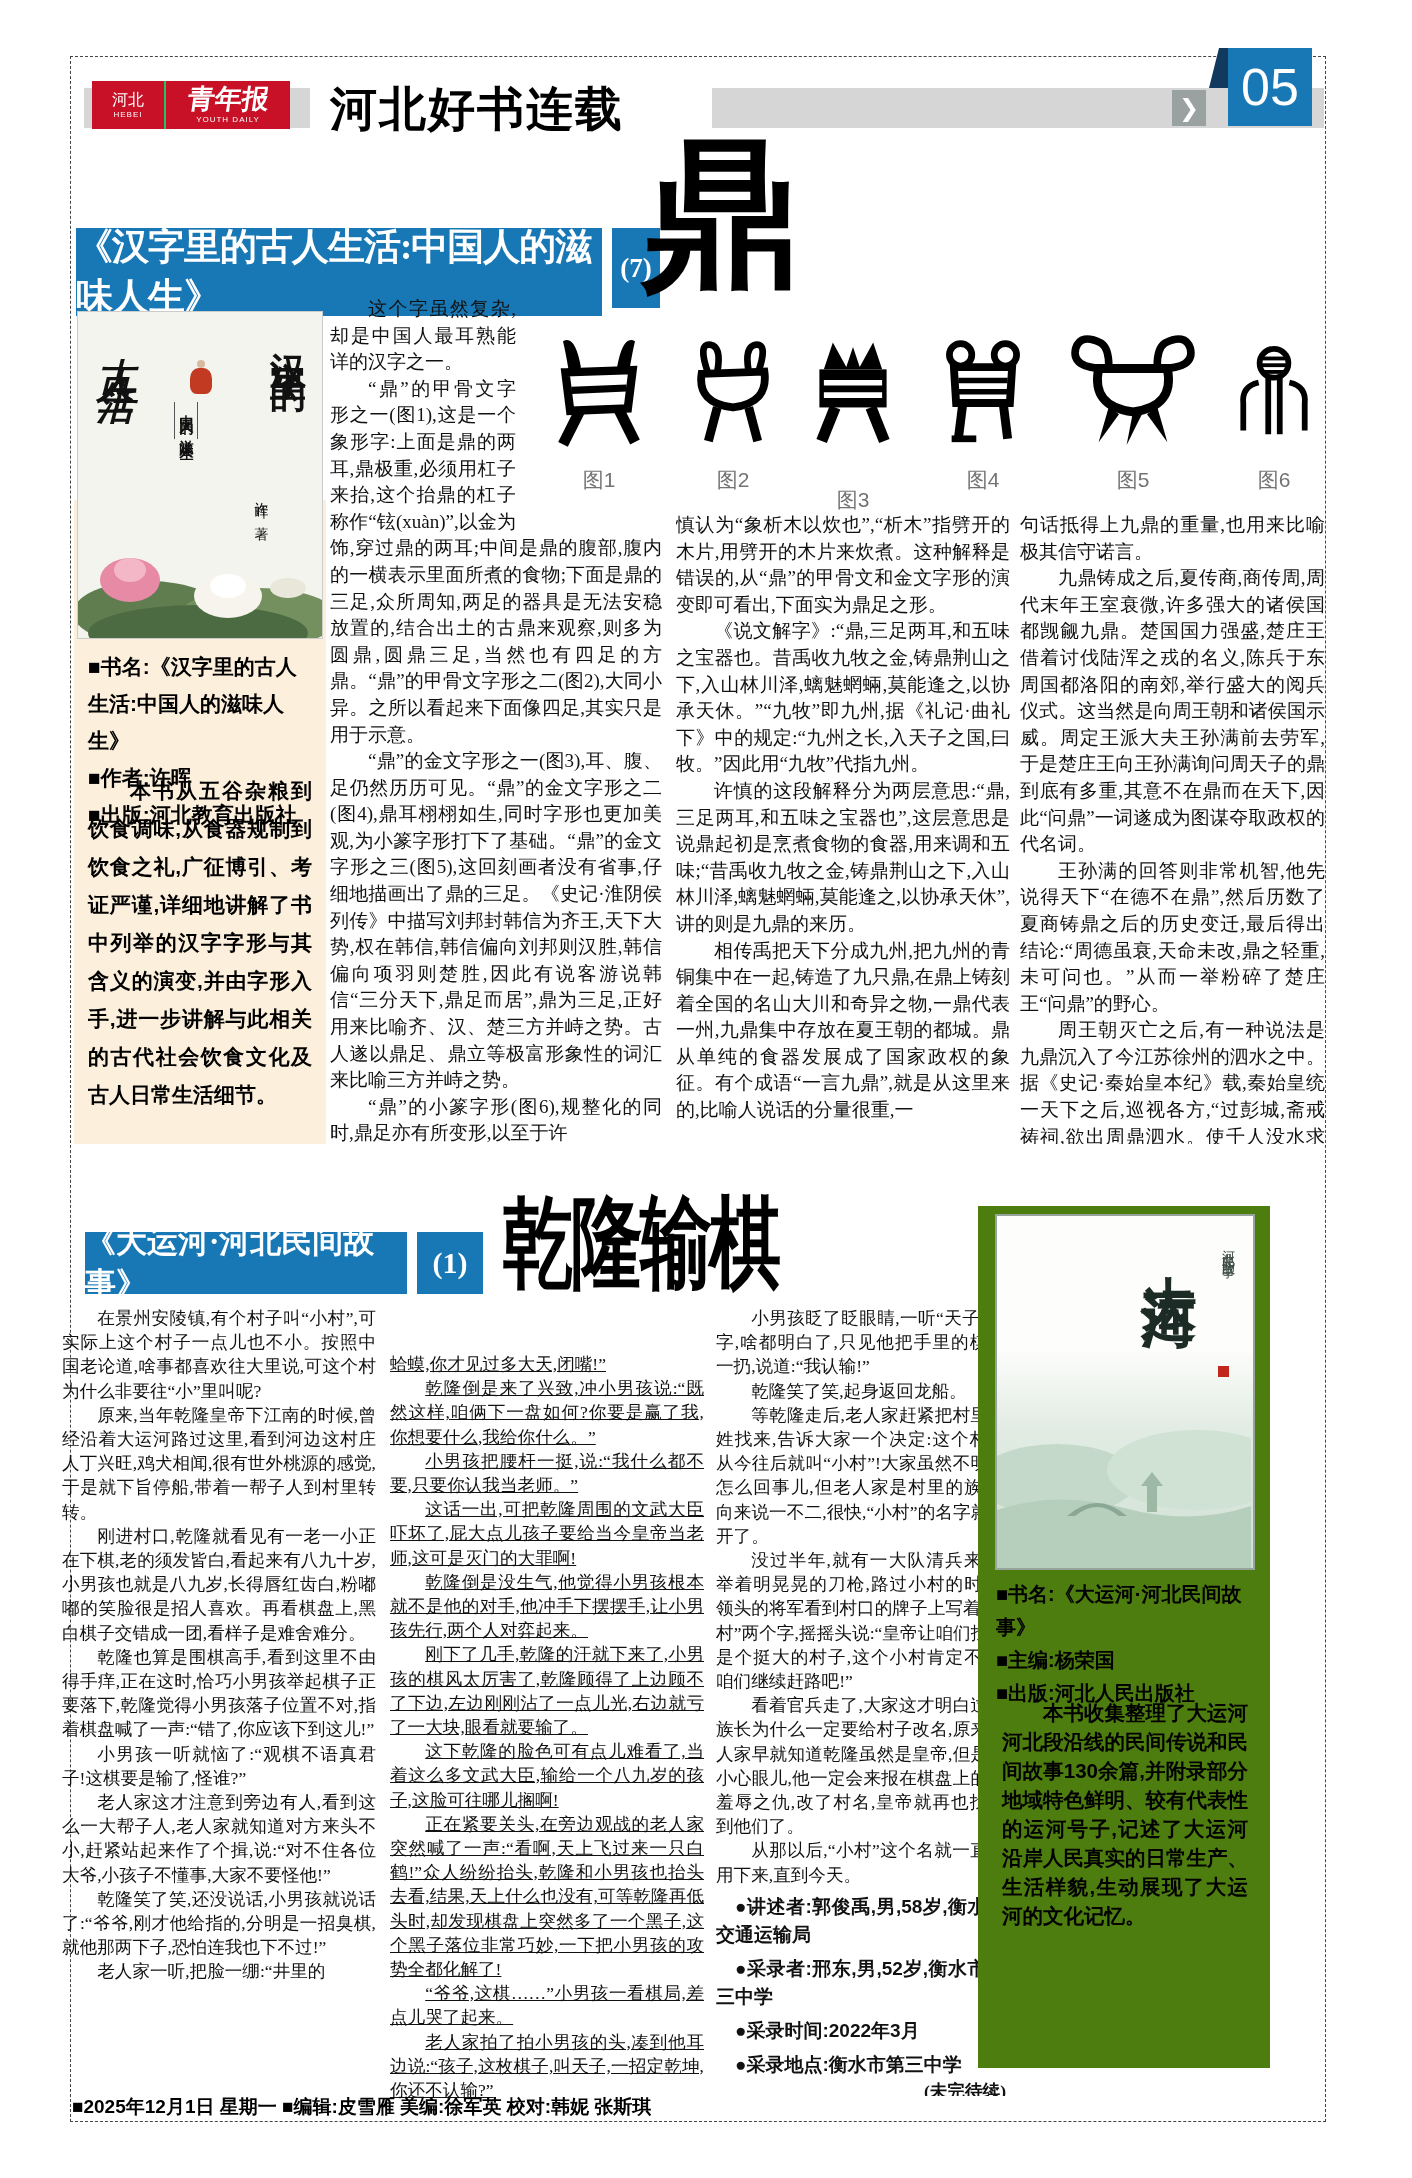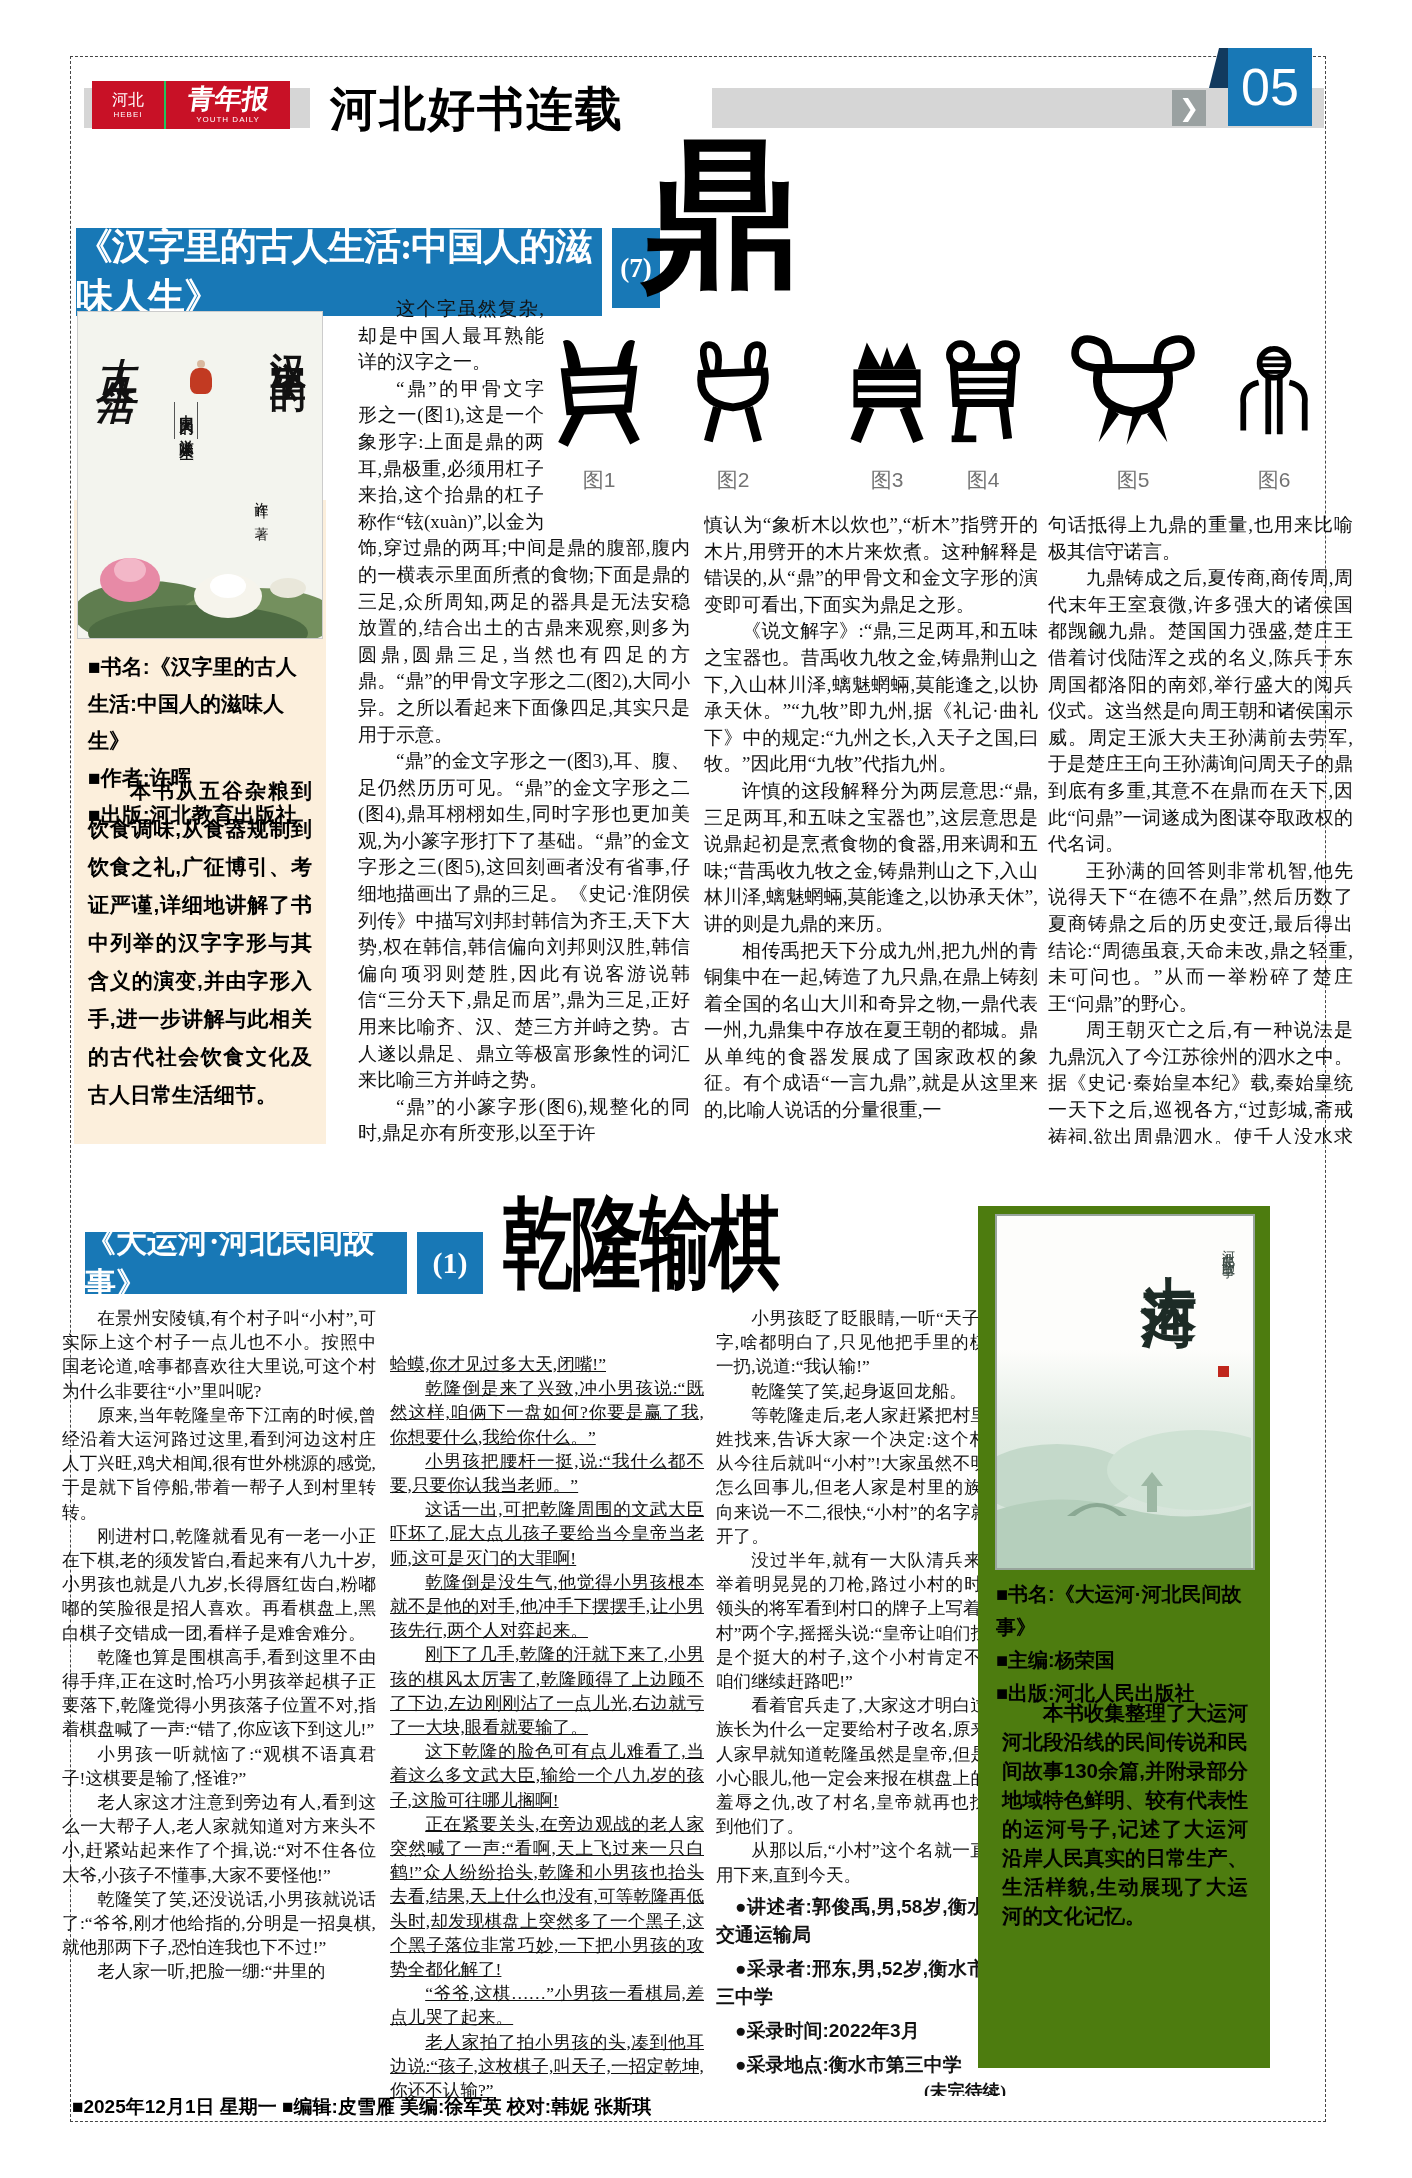--- a/index.html
+++ b/index.html
@@ -30,21 +30,21 @@
   .blue-bar{background:#1878b6;color:#fff;display:flex;align-items:center;justify-content:center;}
   #a1-title-bar{left:76px;top:228px;width:526px;height:88px;font-size:37px;font-weight:700;letter-spacing:-1px;}
   #a1-issue{left:612px;top:228px;width:48px;height:80px;font-size:27px;font-weight:700;}
   #a1-headword{left:640px;top:134px;font-size:160px;line-height:1;font-weight:900;
                font-family:"Liberation Sans","DejaVu Sans",sans-serif;color:#000;}
   
   .fig{display:flex;flex-direction:column;align-items:center;}
   .fig svg{display:block;}
   .fig .cap{margin-top:4px;font-size:21px;font-family:"Liberation Sans",sans-serif;color:#737373;}
   
-  .a1col{font-size:19px;line-height:26.6px;text-align:justify;overflow:hidden;margin-left:28px;}
+  .a1col{font-size:19px;line-height:26.6px;text-align:justify;overflow:hidden;}
   .a1col p{margin:0;text-indent:2em;}
   .a1col p.noind{text-indent:0;}
   #a1-col1{left:330px;top:296px;width:332px;height:848px;}
   #a1-col2{left:676px;top:330px;width:334px;height:814px;padding-top:182px;box-sizing:border-box;}
   #a1-col3{left:1020px;top:330px;width:305px;height:814px;padding-top:182px;box-sizing:border-box;}
   #fig1-spacer{float:right;width:146px;height:214px;}
   .tbc{text-align:right;text-indent:0 !important;font-weight:bold;}
   
   #book1-box{left:74px;top:500px;width:252px;height:644px;background:#fcefdc;}
   #book1-cover{left:78px;top:312px;width:244px;height:326px;background:#f3f4ee;box-shadow:0 0 0 1px #ccc;overflow:hidden;}
@@ -130,21 +130,21 @@
   <div class="abs fig" style="left:672px;top:326px;width:122px;">
     <svg width="112" height="136" viewBox="0 0 100 100">
       <path d="M28 32 Q18 4 30 6 Q40 8 36 30" fill="none" stroke="#000" stroke-width="6"></path>
       <path d="M72 32 Q82 4 70 6 Q60 8 64 30" fill="none" stroke="#000" stroke-width="6"></path>
       <path d="M22 32 L78 30 Q82 58 50 62 Q18 58 22 32 Z" fill="none" stroke="#000" stroke-width="7"></path>
       <path d="M36 62 L28 92" stroke="#000" stroke-width="8" fill="none"></path>
       <path d="M64 62 L72 92" stroke="#000" stroke-width="8" fill="none"></path>
     </svg>
     <div class="cap">图2</div>
   </div>
-  <div class="abs fig" style="left:826px;top:326px;width:122px;">
+  <div class="abs fig" style="left:792px;top:326px;width:122px;gap:20px;">
     <svg width="112" height="136" viewBox="0 0 100 100">
       <path d="M24 28 L32 4 L44 26 L50 8 L56 26 L68 4 L76 28 Z" fill="#000"></path>
       <rect x="20" y="28" width="60" height="34" fill="#000"></rect>
       <line x1="24" y1="40" x2="76" y2="40" stroke="#fff" stroke-width="5"></line>
       <line x1="24" y1="51" x2="76" y2="51" stroke="#fff" stroke-width="5"></line>
       <path d="M34 62 L22 92" stroke="#000" stroke-width="10" fill="none"></path>
       <path d="M66 62 L78 92" stroke="#000" stroke-width="10" fill="none"></path>
     </svg>
     <div class="cap">图3</div>
   </div>

